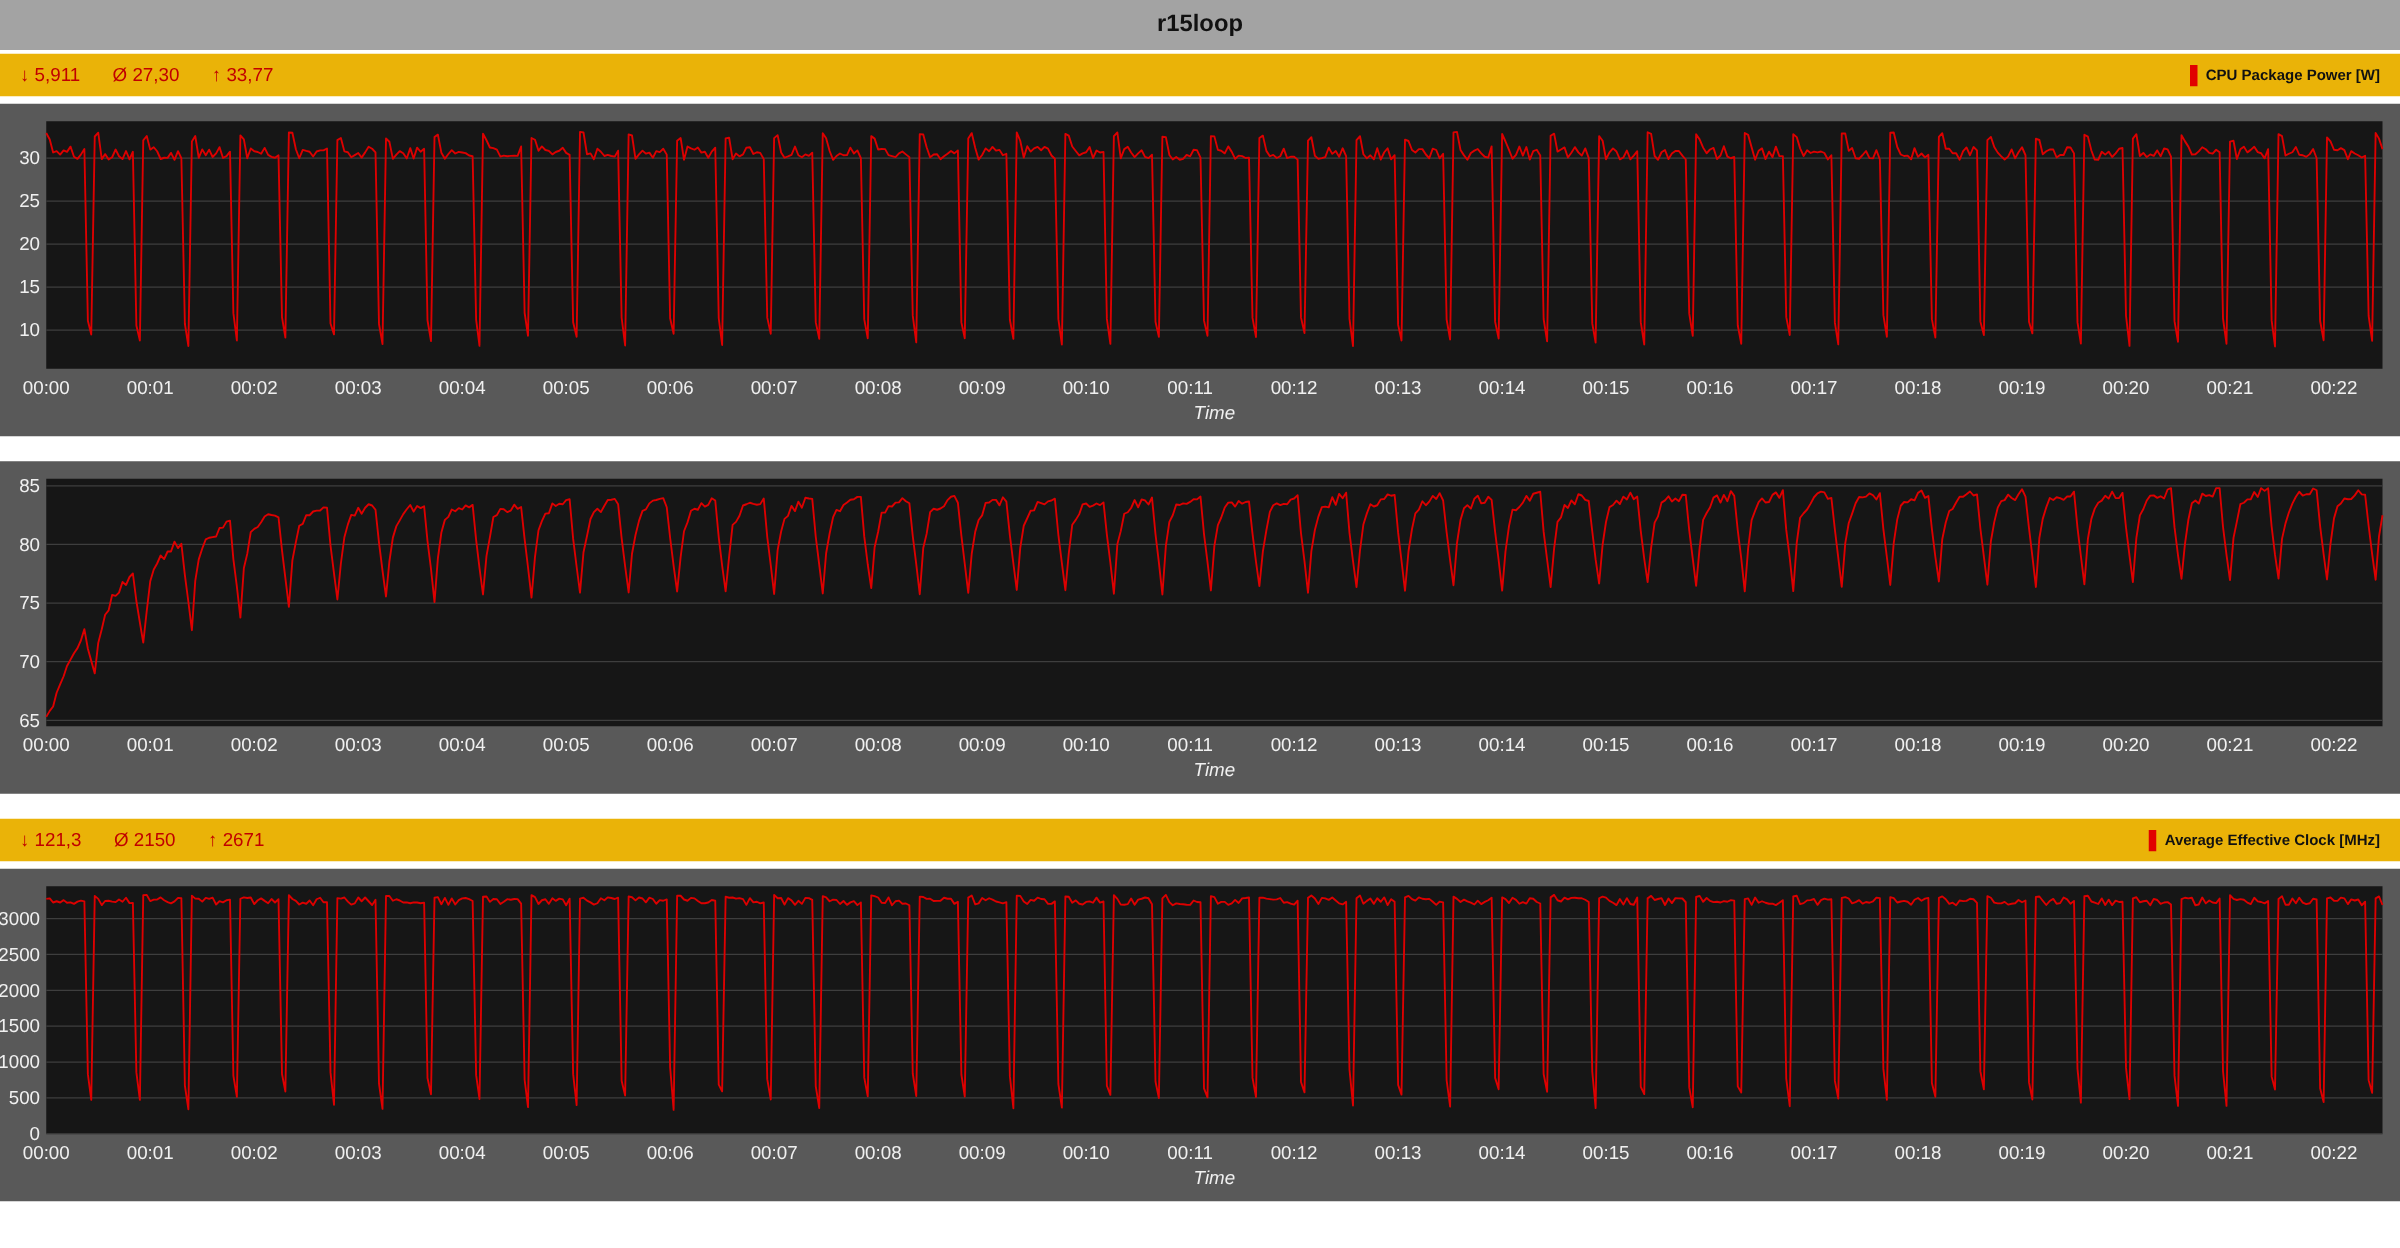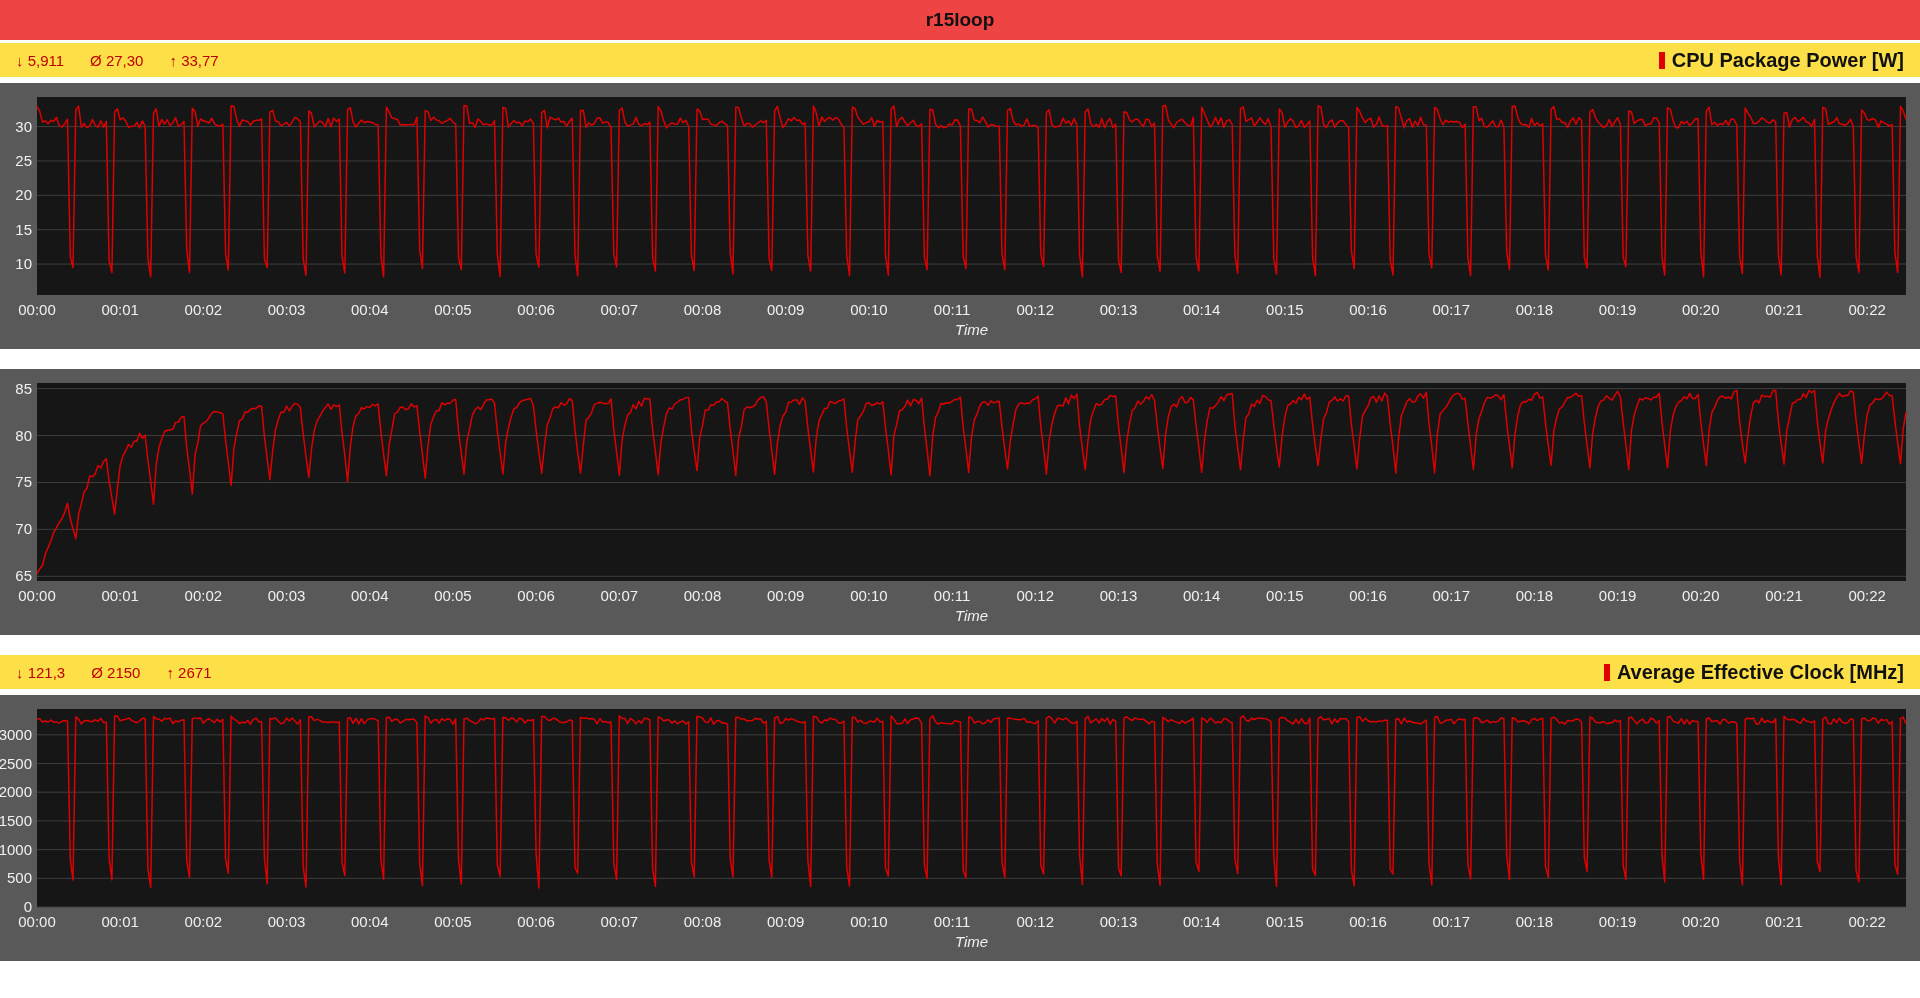--- a/index.html
+++ b/index.html
@@ -1,33 +1,33 @@
 <!DOCTYPE html>
 <html><head>
 <meta charset="utf-8">
 <style>
   html,body{margin:0;padding:0;}
   body{
     width:1920px;height:998px;overflow:hidden;background:#ffffff;
     font-family:"Liberation Sans","DejaVu Sans",sans-serif;
     -webkit-font-smoothing:antialiased;
   }
-  .title-band{height:40px;display:flex;align-items:center;justify-content:center;background:#ef4444;}
+  .title-band{height:40px;display:flex;align-items:center;justify-content:center;background:#a3a3a3;}
   .title-band h1{margin:0;font-size:19px;font-weight:bold;color:#111;}
   .section{margin-top:20px;}
   .section.first{margin-top:3px;}
   .stats-row{
     height:34px;margin-bottom:6px;display:flex;align-items:center;
-    justify-content:space-between;background:#fde047;padding:0 16px;
+    justify-content:space-between;background:#eab308;padding:0 16px;
   }
   .stats-left{display:flex;gap:26px;font-size:15px;color:#c00000;}
   .stats-left span{white-space:pre;}
   .legend{display:flex;align-items:center;gap:7px;}
   .legend .marker{width:6px;height:17px;background:#e10000;display:inline-block;}
-  .legend .label{font-size:20px;font-weight:bold;color:#111;}
+  .legend .label{font-size:12px;font-weight:bold;color:#111;}
   .panel{background:#595959;height:266px;}
   .panel svg{display:block;}
 </style>
 </head>
 <body>
 
 <div class="title-band">
   <h1>r15loop</h1>
 </div>
 

